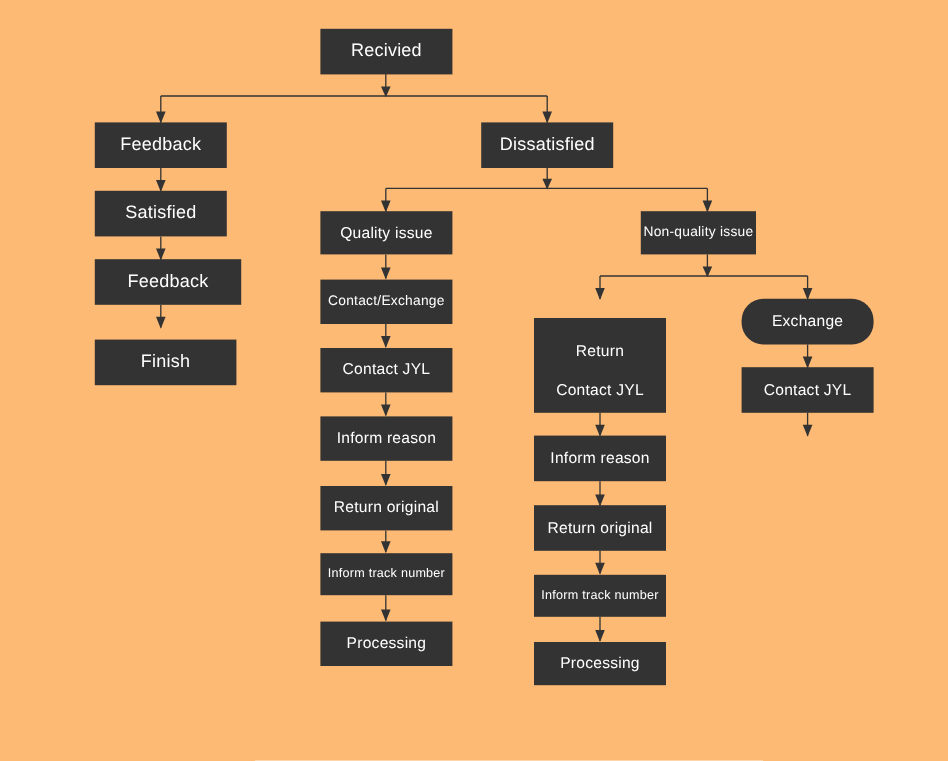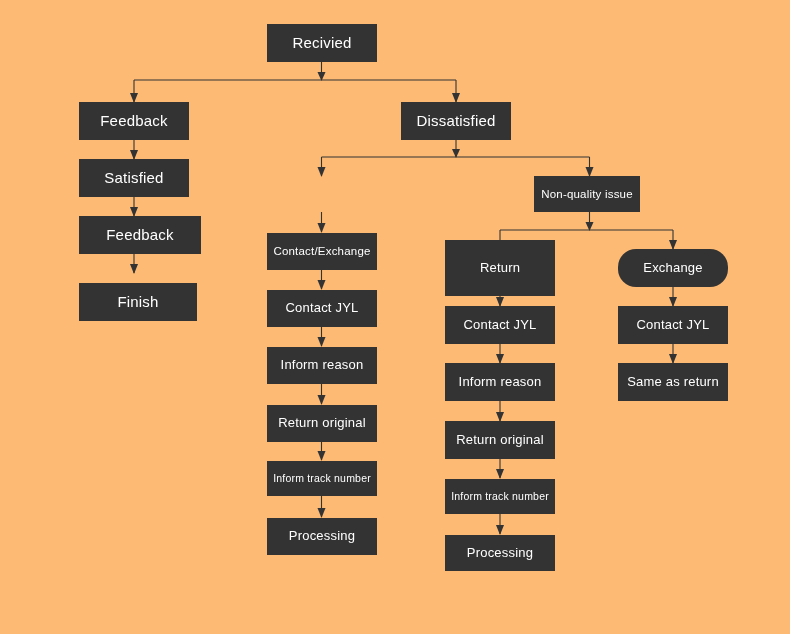--- a/index.html
+++ b/index.html
@@ -122,33 +122,33 @@
 
   <div class="node fs-lg" style="left:267px; top:24px; width:110px; height:38px;">Recivied</div>
 
   <div class="node fs-lg" style="left:79px; top:102px; width:110px; height:38px;">Feedback</div>
   <div class="node fs-lg" style="left:79px; top:159px; width:110px; height:38px;">Satisfied</div>
   <div class="node fs-lg" style="left:79px; top:216px; width:122px; height:38px;">Feedback</div>
   <div class="node fs-lg" style="left:79px; top:283px; width:118px; height:38px;">Finish</div>
 
   <div class="node fs-lg" style="left:401px; top:102px; width:110px; height:38px;">Dissatisfied</div>
 
+  <div class="node fs-md" style="left:267px; top:176px; width:110px; height:36px;">Quality issue</div>
   <div class="node fs-sm" style="left:267px; top:233px; width:110px; height:37px;">Contact/Exchange</div>
   <div class="node fs-md" style="left:267px; top:290px; width:110px; height:37px;">Contact JYL</div>
   <div class="node fs-md" style="left:267px; top:347px; width:110px; height:37px;">Inform reason</div>
   <div class="node fs-md" style="left:267px; top:405px; width:110px; height:37px;">Return original</div>
   <div class="node fs-xs" style="left:267px; top:461px; width:110px; height:35px;">Inform track number</div>
   <div class="node fs-md" style="left:267px; top:518px; width:110px; height:37px;">Processing</div>
 
-  <div class="node fs-sm" style="left:534px; top:176px; width:106px; height:36px;">Non-quality issue</div>
+  <div class="node fs-sm" style="left:534px; top:176px; width:96px; height:36px;">Non-quality issue</div>
 
-  <div class="node fs-md" style="left:445px; top:240px; width:110px; height:56px;">Return</div>
+  <div class="node fs-md" style="left:445px; top:265px; width:110px; height:56px;">Return</div>
   <div class="node fs-md" style="left:445px; top:306px; width:110px; height:38px;">Contact JYL</div>
   <div class="node fs-md" style="left:445px; top:363px; width:110px; height:38px;">Inform reason</div>
   <div class="node fs-md" style="left:445px; top:421px; width:110px; height:38px;">Return original</div>
   <div class="node fs-xs" style="left:445px; top:479px; width:110px; height:35px;">Inform track number</div>
   <div class="node fs-md" style="left:445px; top:535px; width:110px; height:36px;">Processing</div>
 
   <div class="node fs-md" style="left:618px; top:249px; width:110px; height:38px;border-radius:18px;">Exchange</div>
   <div class="node fs-md" style="left:618px; top:306px; width:110px; height:38px;">Contact JYL</div>
-  <div class="node fs-md" style="left:618px; top:363px; width:110px; height:38px;">Same as return</div>
 
 </div>
 
 </body></html>

